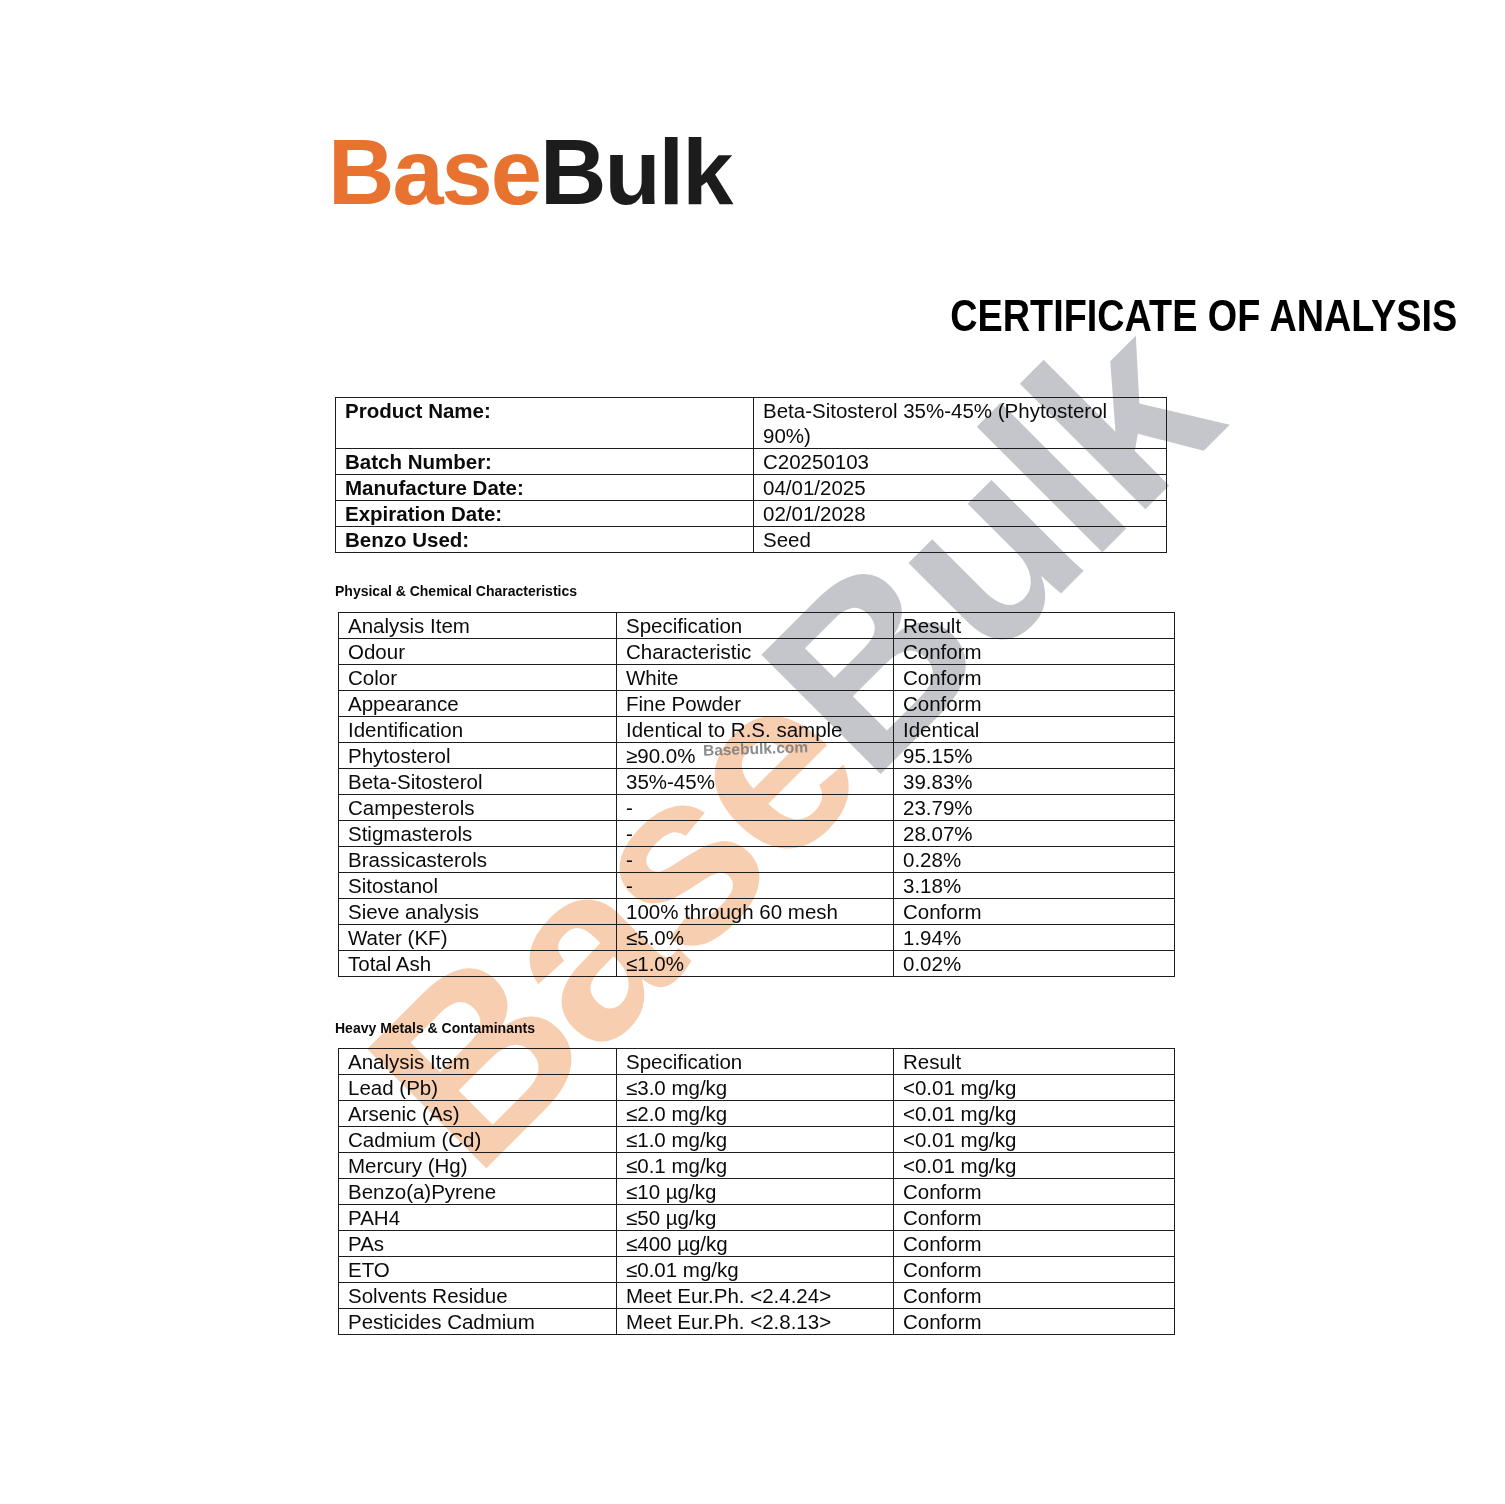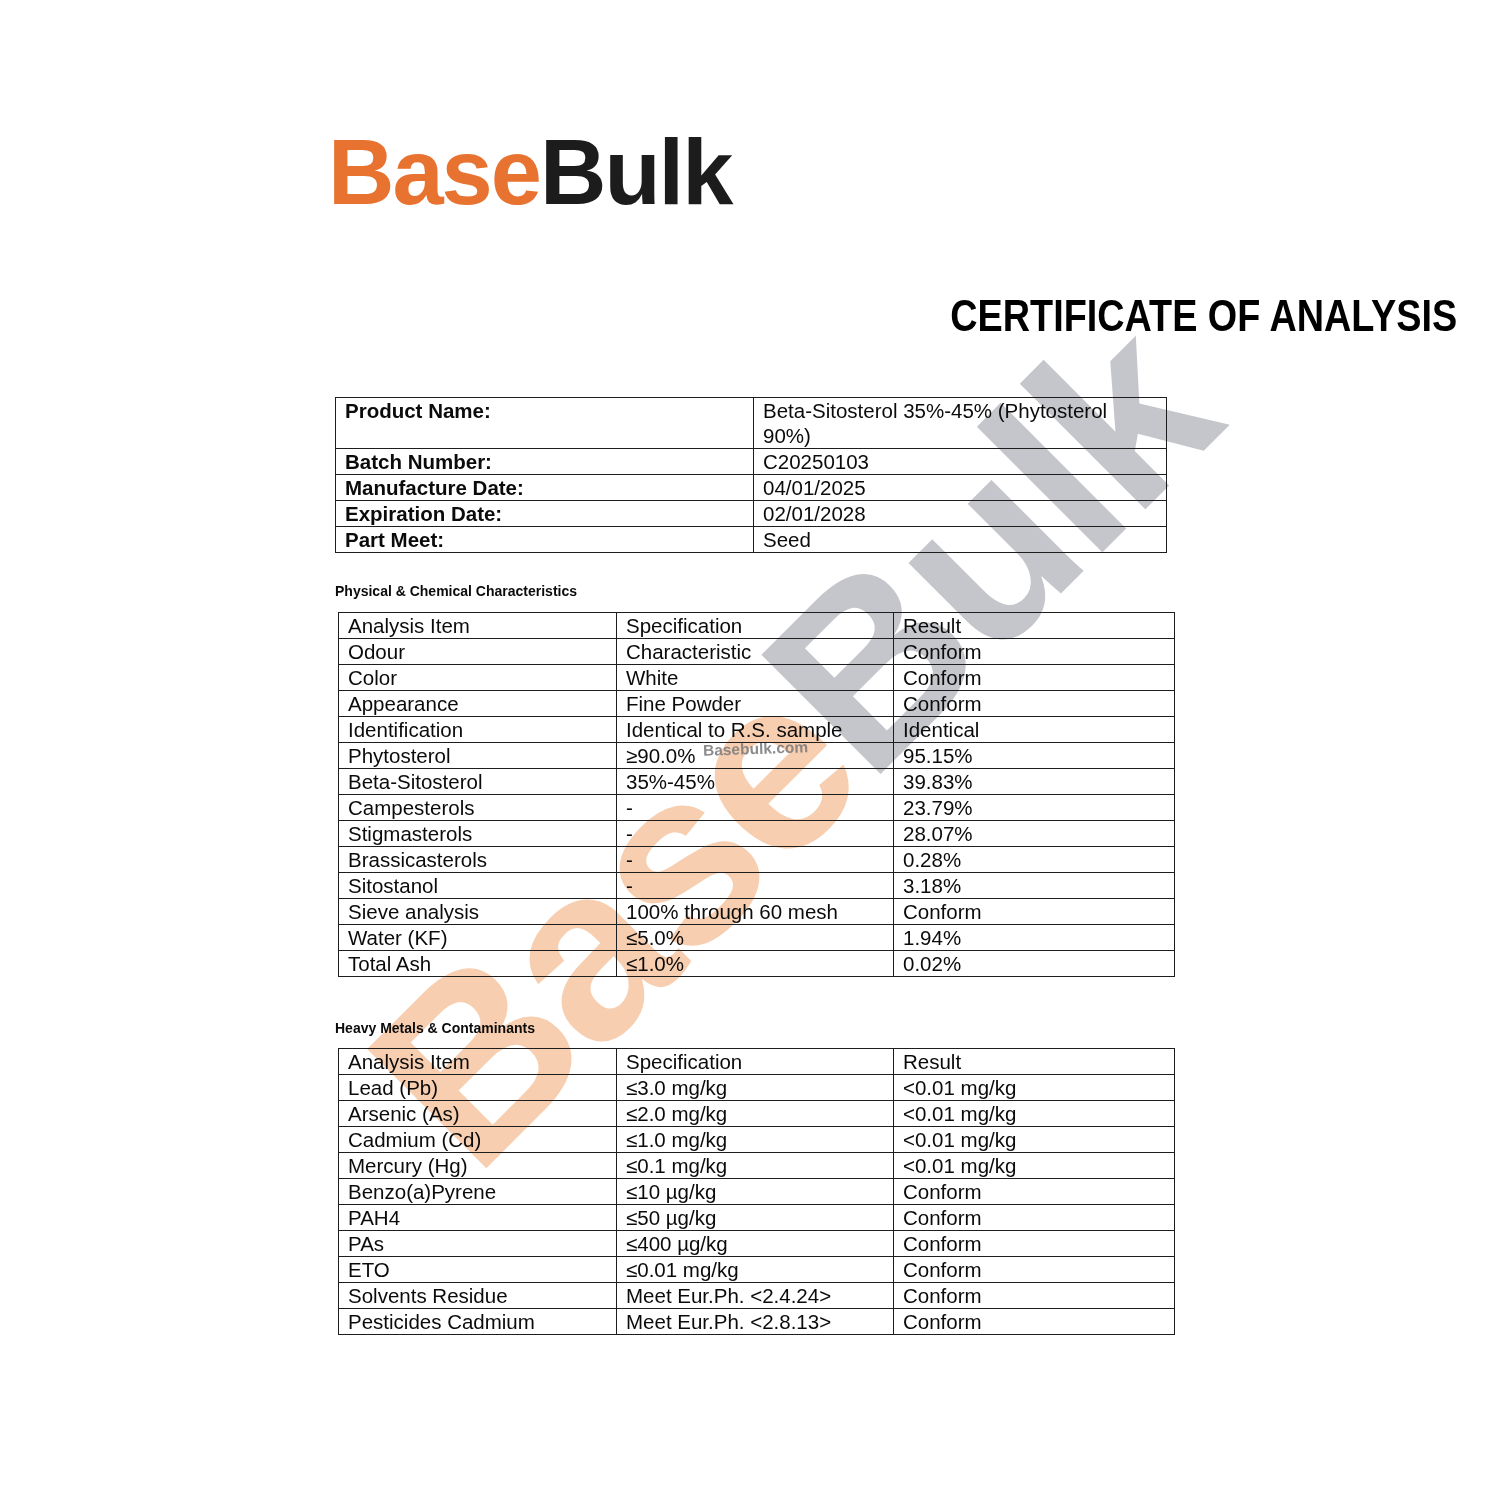--- a/index.html
+++ b/index.html
@@ -152,21 +152,21 @@
         </tr>
         <tr>
           <td>Manufacture Date:</td>
           <td>04/01/2025</td>
         </tr>
         <tr>
           <td>Expiration Date:</td>
           <td>02/01/2028</td>
         </tr>
         <tr>
-          <td>Part Meet:</td>
+          <td>Benzo Used:</td>
           <td>Seed</td>
         </tr>
       </tbody>
   </table>
 
   <div class="section-heading" id="pc-heading">Physical &amp; Chemical Characteristics</div>
   <table class="data-table" id="pc-table">
     <thead>
       <tr>
           <th>Analysis Item</th>

